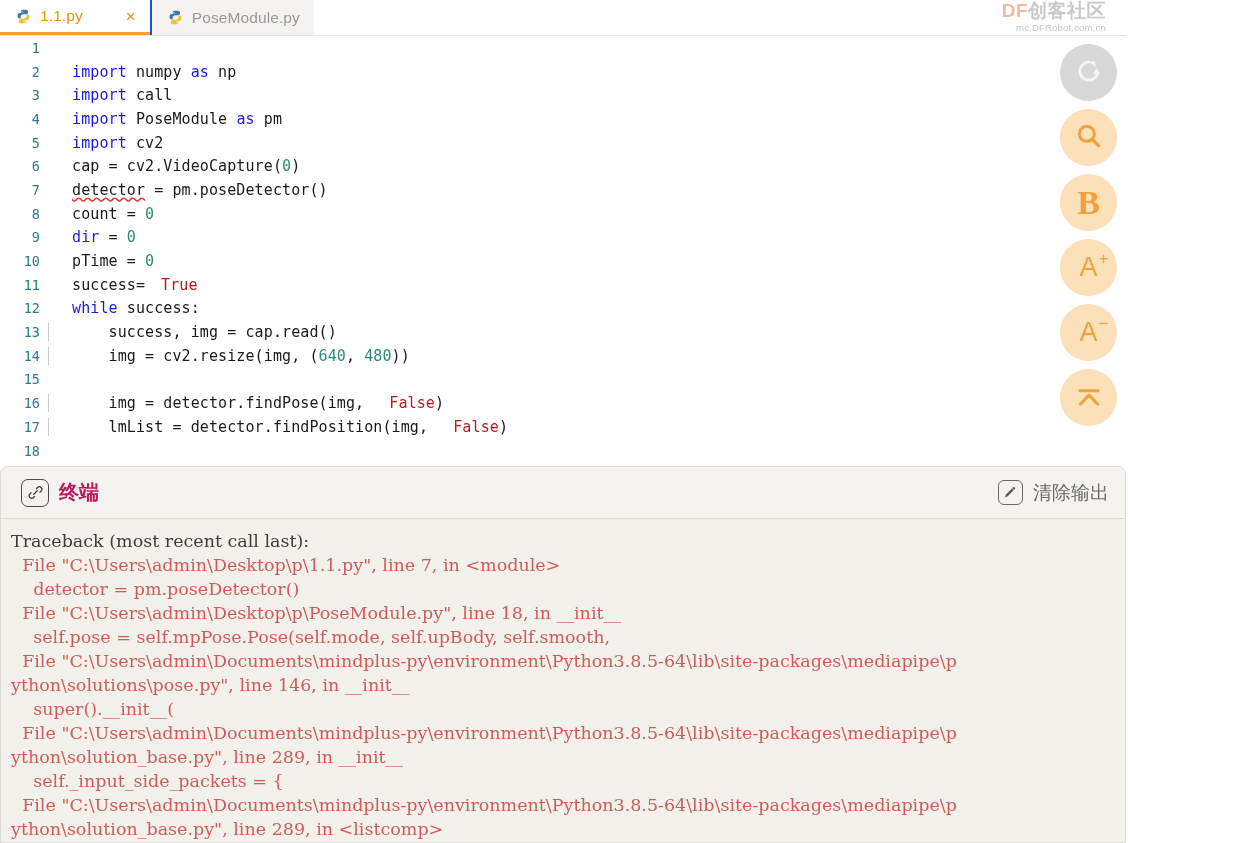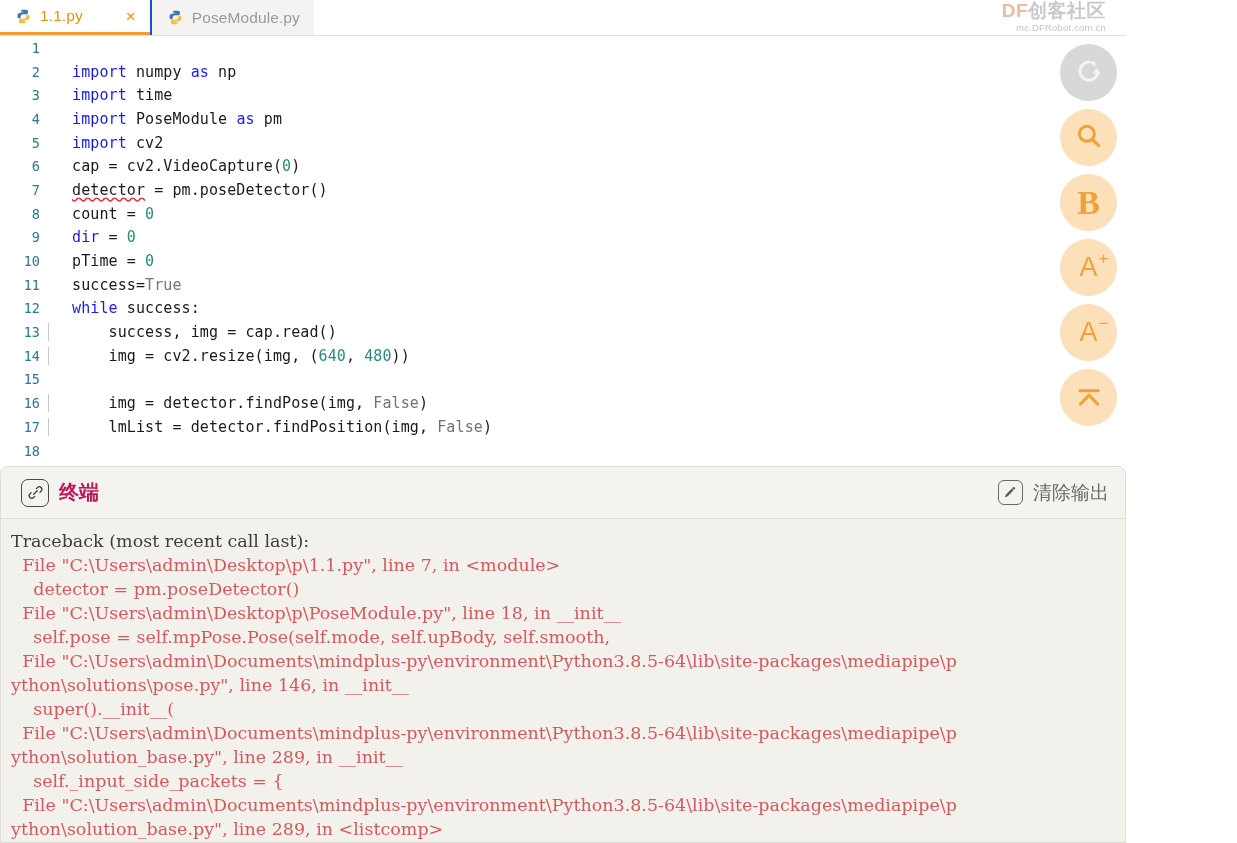--- a/index.html
+++ b/index.html
@@ -118,21 +118,21 @@
   }
   .code {
     position: relative;
     white-space: pre;
     color: #1a1a1a;
     padding-left: 24px;
     flex: 1;
     letter-spacing: .1px;
   }
   .kw      { color: #1a1ae6; }
-  .kw2     { color: #737373; }
+  .kw2     { color: #b91c1c; margin-left: 16px; }
   .num     { color: #2a8c7a; }
   .plain   { color: #1a1a1a; }
   .squig {
     text-decoration: underline wavy #e03030;
     text-decoration-skip-ink: none;
     text-underline-offset: 2px;
   }
   
   .guide {
     position: absolute;
@@ -292,21 +292,21 @@
         <div class="code-line">
           <div class="ln">1</div>
           <div class="code"></div>
         </div>
         <div class="code-line">
           <div class="ln">2</div>
           <div class="code"><span class="kw">import</span><span class="plain"> numpy </span><span class="kw">as</span><span class="plain"> np</span></div>
         </div>
         <div class="code-line">
           <div class="ln">3</div>
-          <div class="code"><span class="kw">import</span><span class="plain"> time</span></div>
+          <div class="code"><span class="kw">import</span><span class="plain"> call</span></div>
         </div>
         <div class="code-line">
           <div class="ln">4</div>
           <div class="code"><span class="kw">import</span><span class="plain"> PoseModule </span><span class="kw">as</span><span class="plain"> pm</span></div>
         </div>
         <div class="code-line">
           <div class="ln">5</div>
           <div class="code"><span class="kw">import</span><span class="plain"> cv2</span></div>
         </div>
         <div class="code-line">

